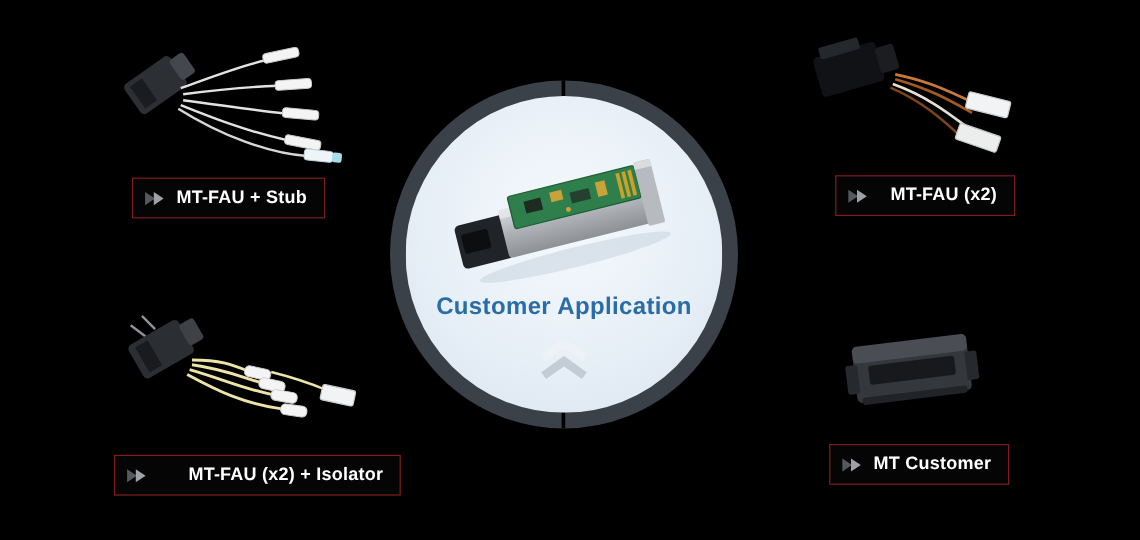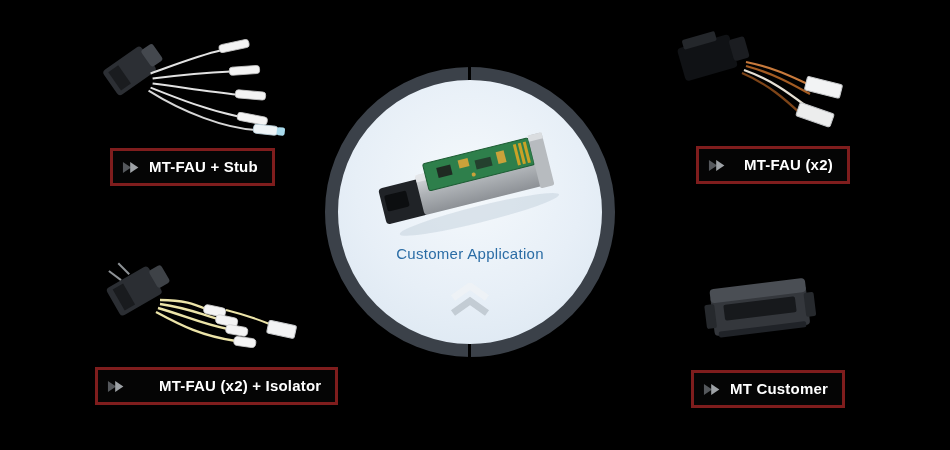--- a/index.html
+++ b/index.html
@@ -28,48 +28,48 @@
     left: 468px;
   }
   .seam-top { top: 67px; }
   .seam-bottom { top: 344px; }
 
   .center-title {
     left: 325px; top: 245px;
     width: 290px;
     text-align: center;
     color: #2a6ca5;
-    font-size: 15px;
-    font-weight: 400;
+    font-size: 20px;
+    font-weight: 700;
     letter-spacing: 0.3px;
   }
   .chevron-up { left: 447px; top: 283px; width: 46px; height: 34px; }
 
   .device-art { left: 368px; top: 116px; width: 205px; height: 125px; }
 
   
   .label-box {
     display: inline-flex;
     align-items: center;
     gap: 7px;
     padding: 7px 14px 7px 9px;
     background: #050505;
-    border: 3px solid #7f1d1d;
+    border: 1px solid #7f1d1d;
     color: #ffffff;
     font-size: 15px;
     font-weight: 700;
     letter-spacing: 0.2px;
     white-space: nowrap;
   }
   .label-box .txt { line-height: 18px; }
   .chevron-icon { width: 20px; height: 13px; display: block; }
 
   .pos-label-tl { left: 110px; top: 148px; }
   .pos-label-tr { left: 696px; top: 146px; gap: 16px; }
-  .pos-label-bl { left: 95px;  top: 367px; gap: 32px; }
+  .pos-label-bl { left: 95px;  top: 379px; gap: 32px; }
   .pos-label-br { left: 691px; top: 370px; }
 
   
   .pos-photo-tl { left: 88px;  top: 16px;  width: 212px; height: 128px; }
   .pos-photo-tr { left: 660px; top: 18px;  width: 200px; height: 115px; }
   .pos-photo-bl { left: 88px;  top: 248px; width: 215px; height: 122px; }
   .pos-photo-br { left: 690px; top: 260px; width: 140px; height: 96px; }
   .photo svg { display: block; width: 100%; height: 100%; }
 </style>
 </head>

